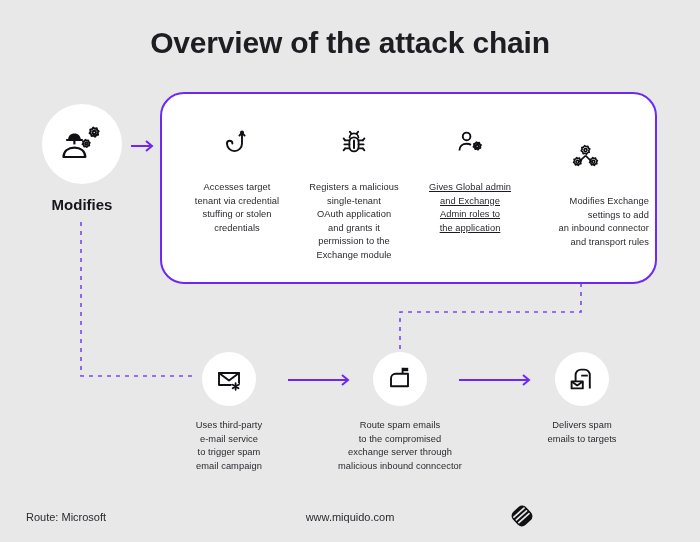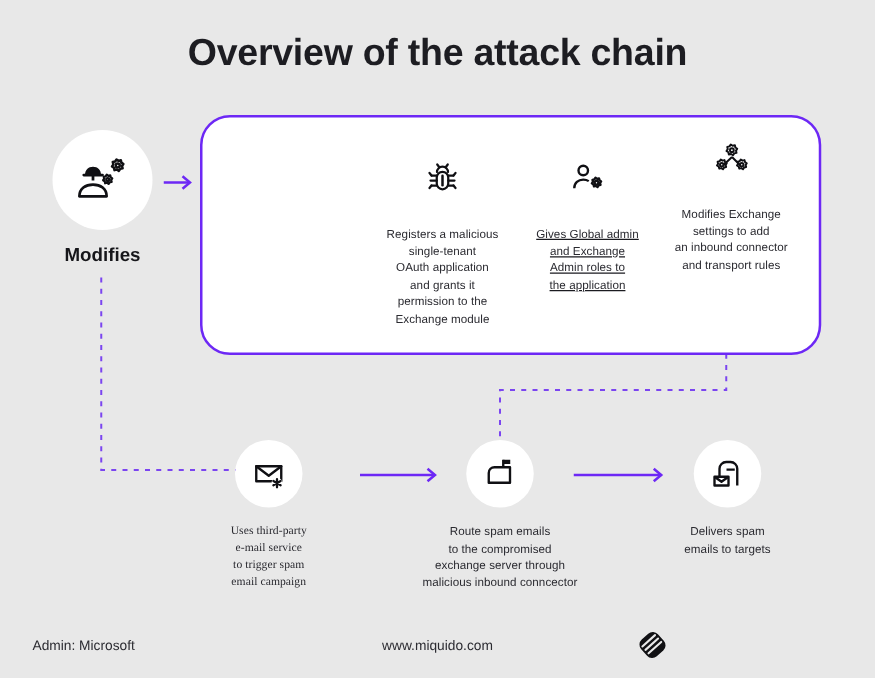--- a/index.html
+++ b/index.html
@@ -99,23 +99,23 @@
   .node-attacker .label {
     margin-top: 12px;
     font-size: 15px;
     font-weight: 700;
     color: #16161a;
   }
 
   .node-s1 { left: 173px; top: 116px; }
   .node-s2 { left: 290px; top: 116px; }
   .node-s3 { left: 406px; top: 116px; text-decoration: underline; }
-  .node-s4 { left: 521px; top: 100px; }
-
-  .node-b1 { left: 151px; top: 352px; font-family: Liberation Serif, serif; }
+  .node-s4 { left: 521px; top: 130px; text-align: right; }
+
+  .node-b1 { left: 165px; top: 352px; }
   .node-b2 { left: 336px; top: 352px; }
   .node-b3 { left: 517px; top: 352px; }
 
   .node-b1 .caption,
   .node-b2 .caption,
   .node-b3 .caption { margin-top: 13px; }
   .node-b2 { width: 170px; left: 315px; }
   .node-b3 { width: 140px; left: 512px; }
 
   
@@ -201,20 +201,36 @@
           <g stroke="#101014" stroke-width="1.8" stroke-linejoin="round" fill="none">
             <path d="M26.4 18.8l1.3.9 1.5-.4.3 1.5 1.3.9-.9 1.3.4 1.5-1.5.3-.9 1.3-1.3-.9-1.5.4-.3-1.5-1.3-.9.9-1.3-.4-1.5 1.5-.3z"></path>
             <circle cx="27.2" cy="22.6" r="1.2"></circle>
           </g>
         </svg>
       </span>
     </div>
     <div class="label">Modifies</div>
   </div>
 
+  <div class="node node-s1">
+    <div class="circle">
+      <span>
+        <svg width="30" height="30" viewBox="0 0 30 30" fill="none" stroke="#101014" stroke-width="1.9" stroke-linecap="round">
+          <path d="M20 4v11.5c0 4.3-3.4 7.6-7.5 7.6S5 19.8 5 15.5"></path>
+          <path d="M5 15.5c0-1.6 1.2-2.8 2.7-2.8s2.7 1.2 2.7 2.8"></path>
+          <circle cx="20" cy="4.6" r="2" fill="#101014" stroke="none"></circle>
+          <path d="M17.4 7.6L20 4.6l2.6 3"></path>
+        </svg>
+      </span>
+    </div>
+    <div class="caption">Accesses target
+tenant via credential
+stuffing or stolen
+credentials</div>
+  </div>
 
   <div class="node node-s2">
     <div class="circle">
       <span>
         <svg width="30" height="30" viewBox="0 0 30 30" fill="none" stroke="#101014" stroke-width="1.8" stroke-linecap="round">
           <path d="M10.6 9.6c0-2.4 2-4.3 4.4-4.3s4.4 1.9 4.4 4.3"></path>
           <path d="M12.3 5.6l-1.5-2M17.7 5.6l1.5-2"></path>
           <rect x="10.4" y="9.4" width="9.2" height="14" rx="4.6"></rect>
           <path d="M15 12.5v7.6" stroke-width="2"></path>
           <path d="M10.4 12.4H6.2M10.4 16.4H5.4M10.4 20.4H6.2"></path>
@@ -316,21 +332,21 @@
           <path d="M14.2 11.6h6.6" stroke-width="1.8"></path>
           <path d="M4.6 17.4h11.2v7H4.6z" fill="#ffffff"></path>
           <path d="M4.6 17.4l5.6 4 5.6-4"></path>
         </svg>
       </span>
     </div>
     <div class="caption">Delivers spam
 emails to targets</div>
   </div>
 
-  <div class="footer-source">Admin: Microsoft</div>
+  <div class="footer-source">Route: Microsoft</div>
   <div class="footer-url">www.miquido.com</div>
   <div class="footer-logo">
     <svg width="28" height="28" viewBox="0 0 28 28">
       <g transform="rotate(-42 14 14)">
         <rect x="5" y="5" width="18" height="18" rx="5.5" fill="#111114"></rect>
         <g fill="#e8e8e8">
           <rect x="6.4" y="8.6" width="15.2" height="1.7" rx="0.8"></rect>
           <rect x="6.4" y="12.3" width="15.2" height="1.7" rx="0.8"></rect>
           <rect x="6.4" y="16" width="15.2" height="1.7" rx="0.8"></rect>
         </g>

